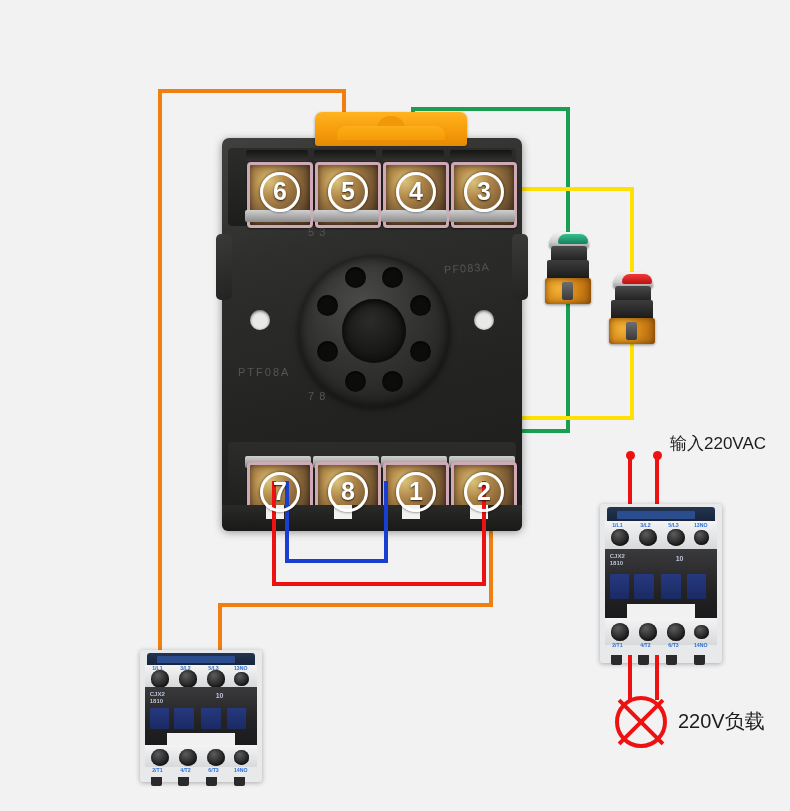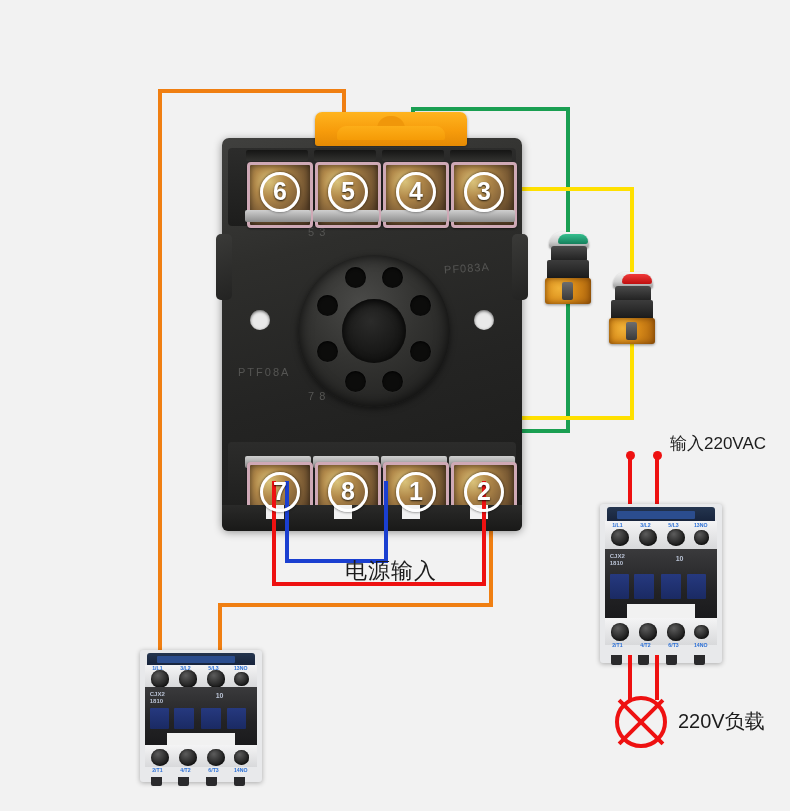--- a/index.html
+++ b/index.html
@@ -402,21 +402,20 @@
   <div style="position:absolute;left:470px;top:505px;width:18px;height:14px;background:#f2f2f2;"></div>
 
   <div class="wire v" style="left:285px; top:481px; height:82px; background:#1a3fd0;"></div>
   <div class="wire h" style="left:285px; top:559px; width:103px; background:#1a3fd0;"></div>
   <div class="wire v" style="left:384px; top:481px; height:82px; background:#1a3fd0;"></div>
 
   <div class="wire v" style="left:272px; top:481px; height:105px; background:#ee1111;"></div>
   <div class="wire h" style="left:272px; top:582px; width:214px; background:#ee1111;"></div>
   <div class="wire v" style="left:482px; top:481px; height:105px; background:#ee1111;"></div>
 
-  <div class="label" style="left:345px; top:556px; font-size:22px; letter-spacing:1px;">电源输入</div>
 
   <div class="pb" style="left:545px; top:232px;">
     <div class="pb-head">
       <div class="pb-cap" style="background:linear-gradient(180deg,#36c08f,#15805c);"></div>
     </div>
     <div class="pb-collar"></div>
     <div class="pb-block"></div>
     <div class="pb-base"></div>
   </div>
 

